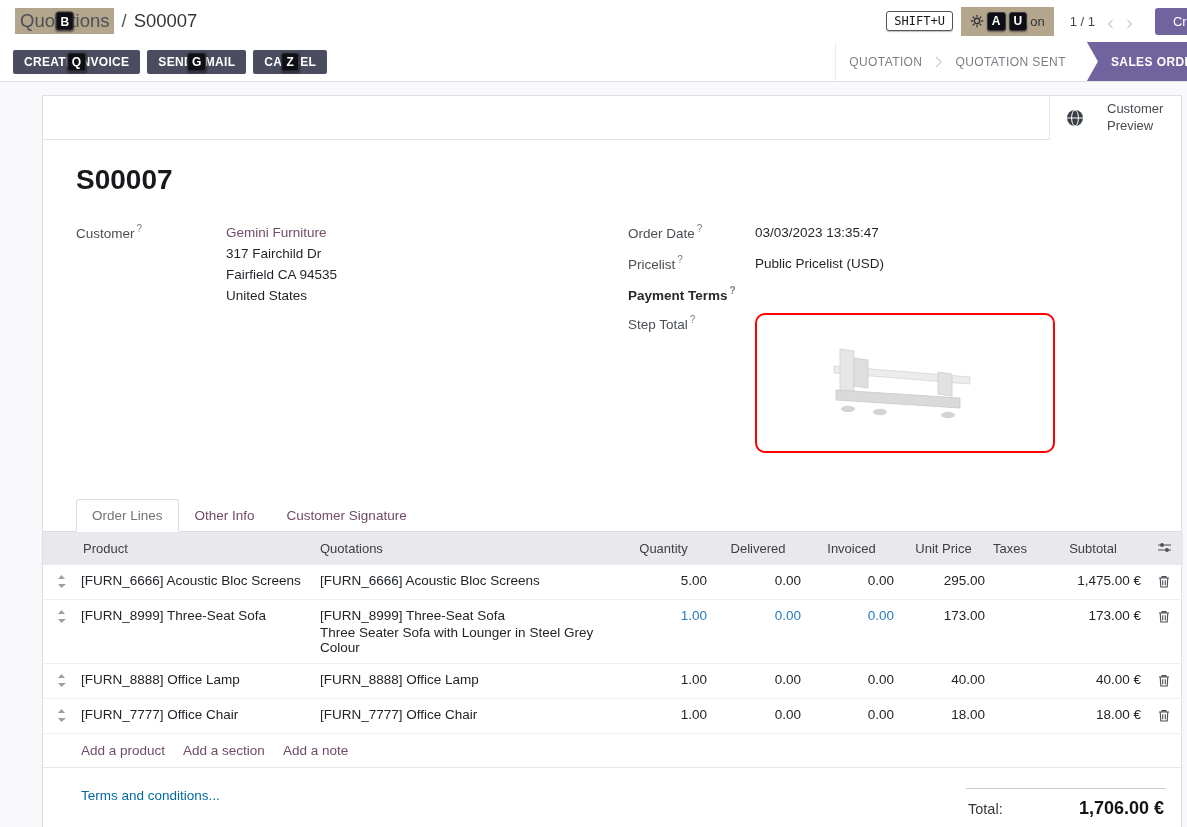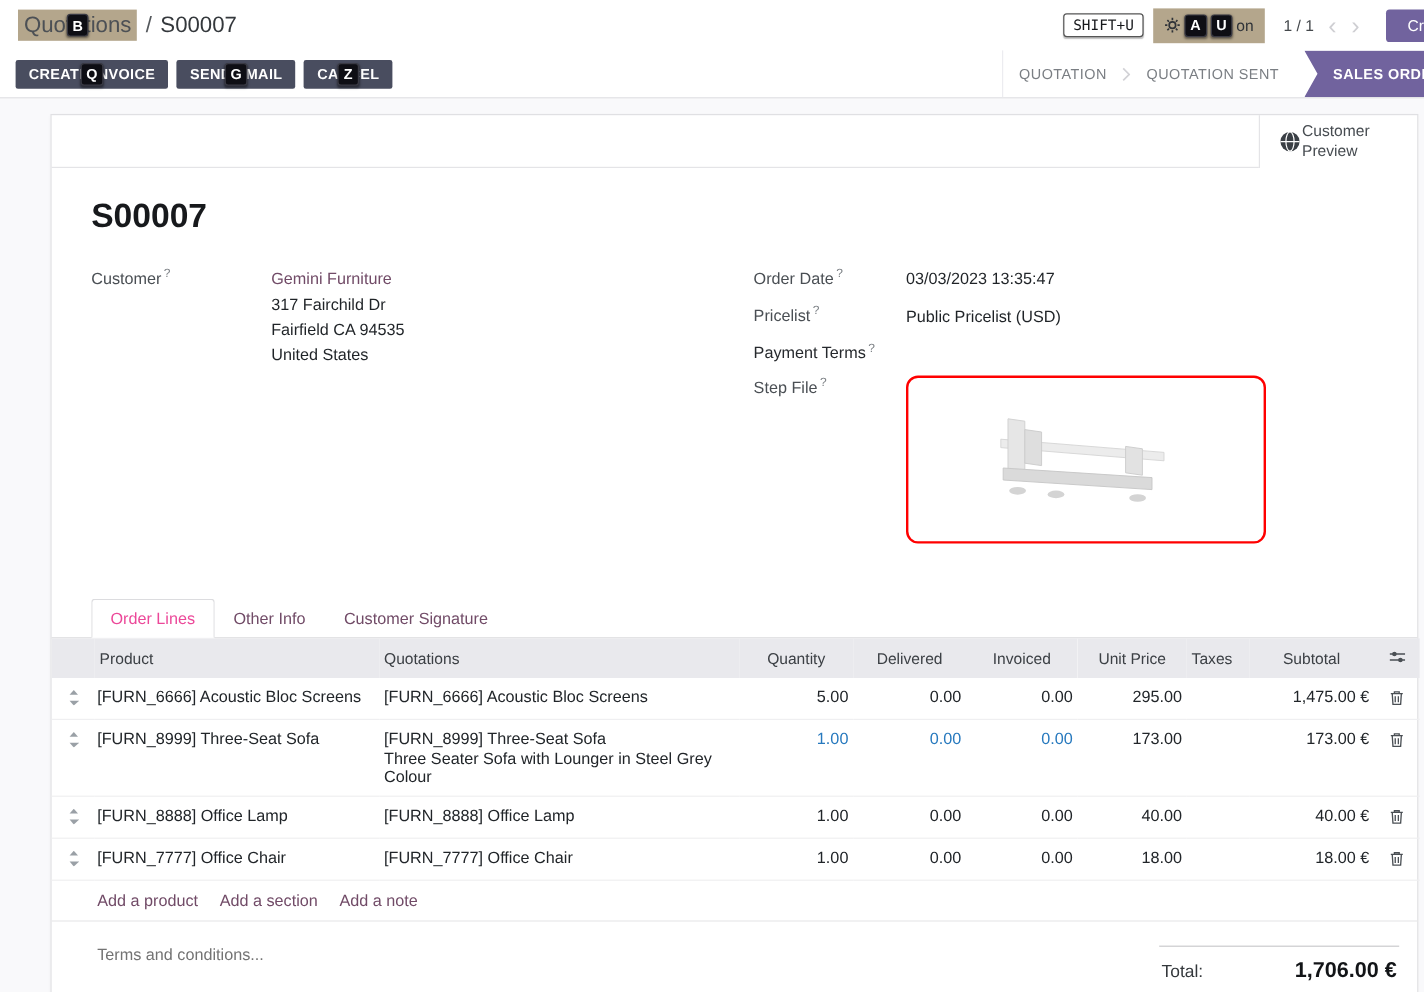--- a/index.html
+++ b/index.html
@@ -53,42 +53,42 @@
   .stage-active{
     height:100%;display:flex;align-items:center;background:var(--accent);color:#fff;
     font-size:12px;font-weight:700;letter-spacing:.4px;padding:0 45px 0 24px;margin-left:8px;
     clip-path:polygon(0 0,100% 0,100% 100%,0 100%,11px 50%);white-space:nowrap;cursor:pointer;
   }
   
   .content-area{padding-top:13px;}
   .sheet{width:1140px;margin-left:42px;background:#fff;border:1px solid #e0e0e3;box-shadow:0 1px 3px rgba(0,0,0,.04);}
   .sheet-topbar{display:flex;height:44px;}
   .topbar-fill{flex:1;border-bottom:1px solid #e4e4e7;}
-  .customer-preview{display:flex;align-items:center;gap:1px;padding:0 16px;border-left:1px solid #e4e4e7;width:132px;color:#474c51;font-size:13px;line-height:1.3;cursor:pointer;}
+  .customer-preview{display:flex;align-items:center;gap:23px;padding:0 16px;border-left:1px solid #e4e4e7;width:132px;color:#474c51;font-size:13px;line-height:1.3;cursor:pointer;}
   .sheet-head{padding:24px 33px 0;}
   .record-title{font-size:28px;font-weight:600;color:#17191c;margin:0 0 26px;}
   .field-grid{display:flex;}
   .fcol{width:50%;}
   .fcol-right{padding-left:16px;}
   .frow{display:flex;align-items:flex-start;margin-bottom:10px;}
   .flabel{width:150px;flex-shrink:0;color:#4a4f54;padding-top:1px;}
   .fcol-right .flabel{width:127px;}
   .flabel sup{color:#7c8085;font-size:10px;margin-left:2px;}
-  .flabel.bold{font-weight:400;color:#26292d;}
+  .flabel.bold{font-weight:700;color:#26292d;}
   .fvalue{color:#1f2327;line-height:21px;min-height:19px;}
   a.rec-link{color:var(--link);text-decoration:none;cursor:pointer;}
   .stepfile-box{
     width:300px;height:140px;border:2px solid var(--danger);border-radius:10px;background:#fff;
     display:flex;align-items:center;justify-content:center;
   }
   
   .notebook{margin-top:36px;}
   .tab-bar{display:flex;border-bottom:1px solid #dcdcdf;padding-left:33px;}
   .tab{padding:8px 15px;font-size:13.5px;color:var(--link);cursor:pointer;border:1px solid transparent;margin-bottom:-1px;border-radius:3px 3px 0 0;white-space:nowrap;}
-  .tab.active{background:#fff;color:#ec4899;border-color:#dcdcdf #dcdcdf #fff;}
+  .tab.active{background:#fff;color:#737373;border-color:#dcdcdf #dcdcdf #fff;}
   
   table.olines{width:100%;border-collapse:collapse;table-layout:fixed;}
   .w-handle{width:36px;}.w-product{width:237px;}.w-desc{width:300px;}
   .w-qty{width:95px;}.w-del{width:94px;}.w-inv{width:93px;}.w-price{width:91px;}
   .w-tax{width:52px;}.w-sub{width:104px;}.w-trash{width:38px;}
   .olines th{
     background:#e9e9ed;color:#3c4045;font-size:13px;font-weight:400;
     padding:9px 4px;text-align:left;white-space:nowrap;overflow:hidden;
   }
   .olines th.t-right{text-align:center;}
@@ -97,21 +97,21 @@
   .olines td.num{text-align:right;white-space:nowrap;}
   .olines td.c-product{padding-left:2px;white-space:nowrap;}
   .olines td.c-desc{padding-right:18px;}
   .olines td.handle,.olines td.trash{text-align:center;padding-top:10px;cursor:pointer;}
   tr.modified .c-qty,tr.modified .c-del,tr.modified .c-inv{color:var(--info);}
   .desc-extra{margin-top:2px;}
   .add-links{display:flex;gap:18px;padding:9px 0 9px 38px;border-bottom:1px solid #e8e8ea;}
   .add-links a{color:var(--link);text-decoration:none;cursor:pointer;white-space:nowrap;}
   
   .sheet-footer{display:flex;justify-content:space-between;align-items:flex-start;padding:20px 15px 60px 38px;}
-  .terms{color:#737373;cursor:text;}
+  .terms{color:#0369a1;cursor:text;}
   .totals{width:200px;border-top:1px solid #cacacd;padding:9px 2px 12px;display:flex;justify-content:space-between;align-items:baseline;}
   .total-label{font-size:14.5px;color:#34383c;}
   .total-value{font-size:18px;font-weight:700;color:#121417;white-space:nowrap;margin-left:19px;}
   svg{display:block;}
   .inline-svg{display:inline-block;}
 </style>
 </head>
 <body>
 
 <div class="control-panel">
@@ -224,21 +224,21 @@
             <div class="fvalue">Public Pricelist (USD)</div>
           </div>
           <div class="frow">
             <div class="flabel bold">
               <span>Payment Terms</span><sup>?</sup>
             </div>
             <div class="fvalue"></div>
           </div>
           <div class="frow">
             <div class="flabel">
-              <span>Step File</span><sup>?</sup>
+              <span>Step Total</span><sup>?</sup>
             </div>
             <div class="fvalue">
               <div class="stepfile-box">
                 <span>
                   <svg width="190" height="95" viewBox="0 0 190 95">
                     <polygon points="24,30 160,41 160,48 24,37" fill="#ececec" stroke="#d6d6d6" stroke-width="0.8"></polygon>
                     <polygon points="30,13 44,15 44,58 30,56" fill="#e6e6e6" stroke="#d0d0d0" stroke-width="0.8"></polygon>
                     <polygon points="44,22 58,24 58,52 44,50" fill="#dedede" stroke="#cccccc" stroke-width="0.8"></polygon>
                     <polygon points="128,36 142,38 142,60 128,58" fill="#e2e2e2" stroke="#cdcdcd" stroke-width="0.8"></polygon>
                     <polygon points="26,54 150,62 150,72 26,64" fill="#dadada" stroke="#c8c8c8" stroke-width="0.8"></polygon>

